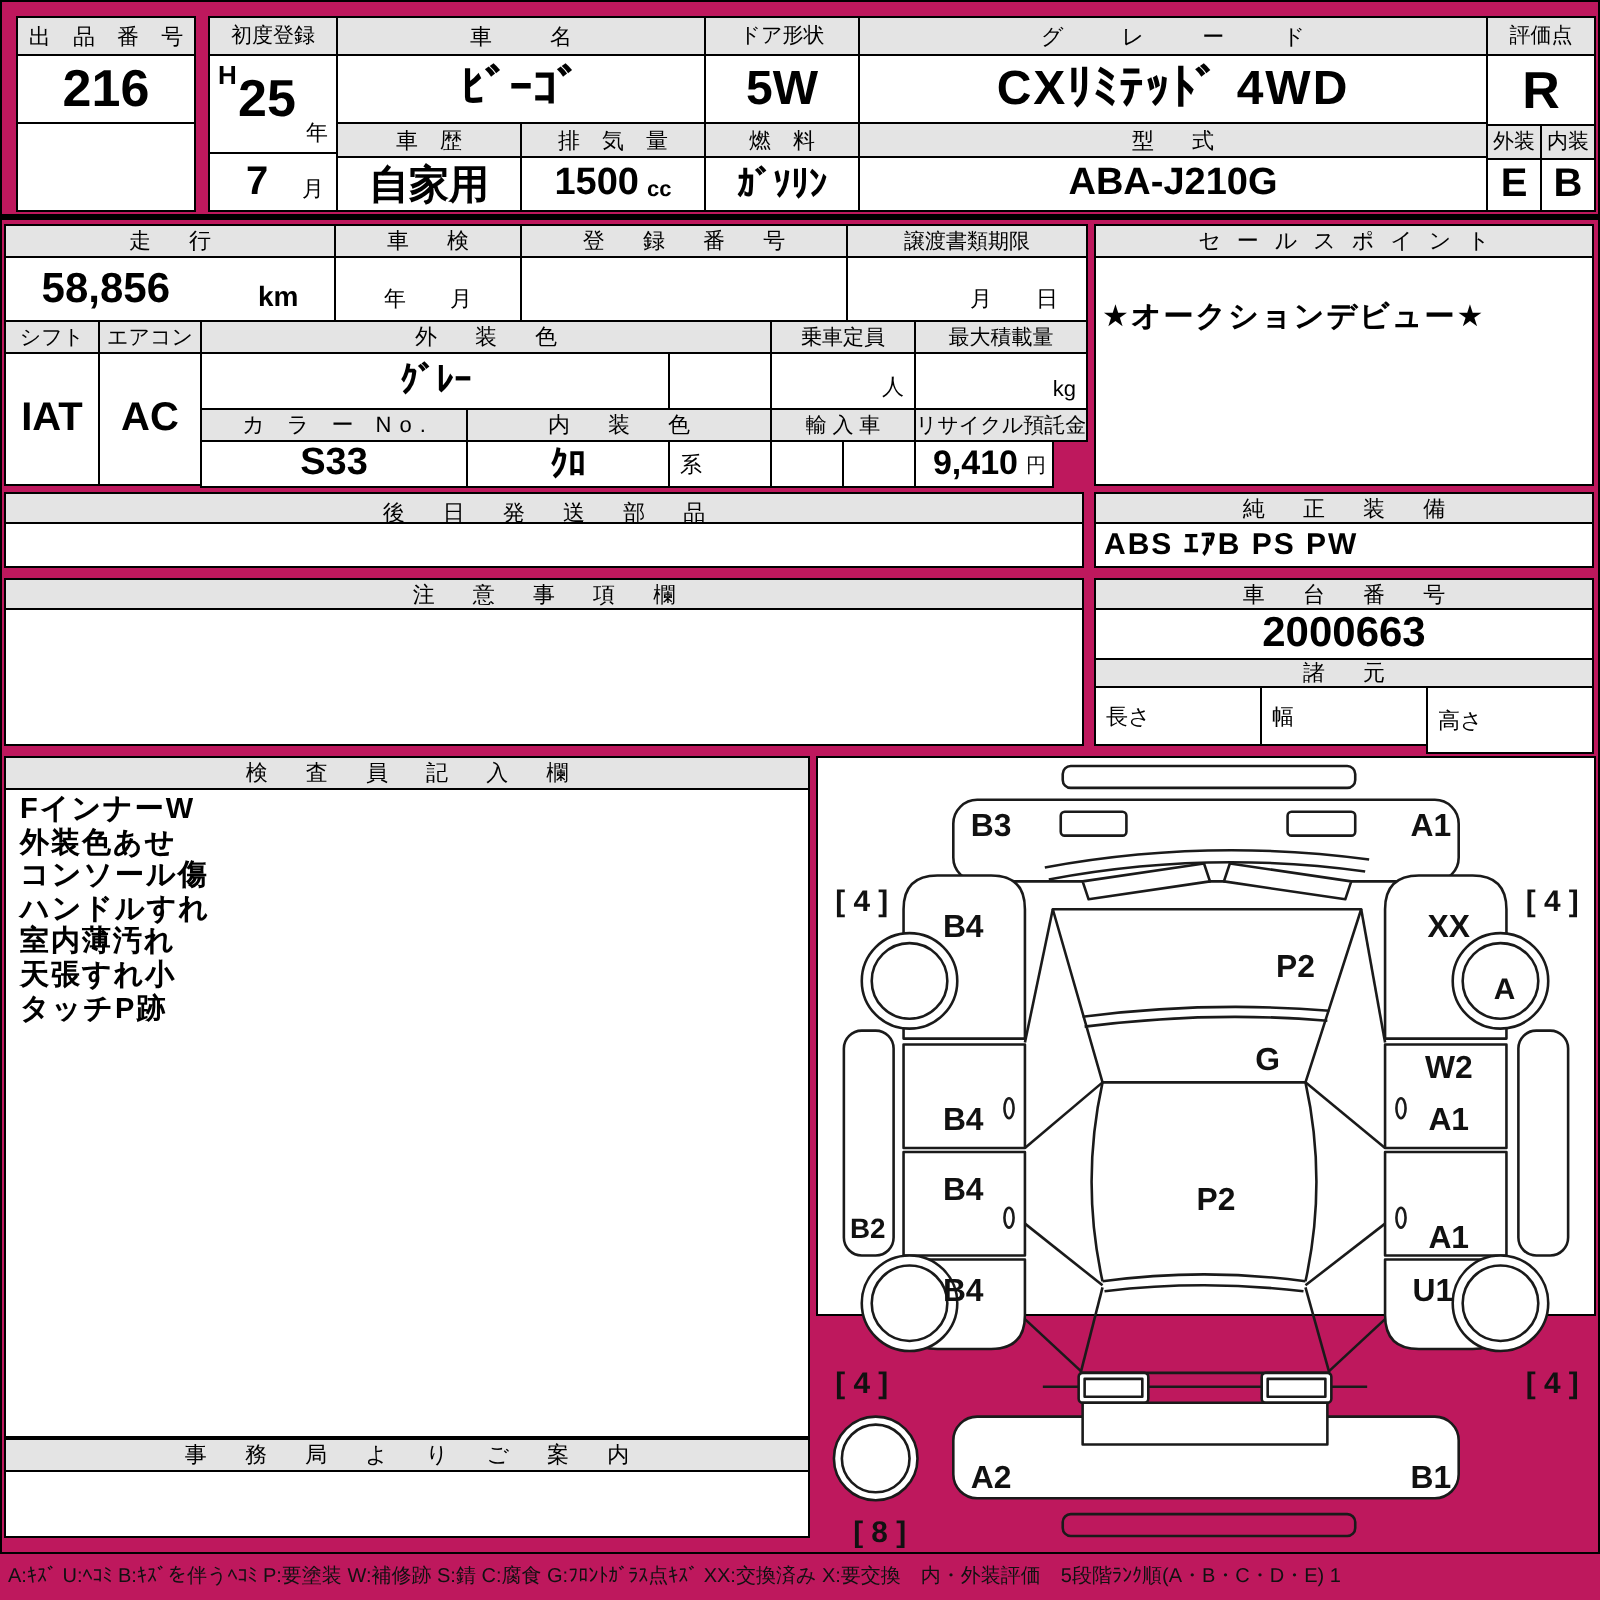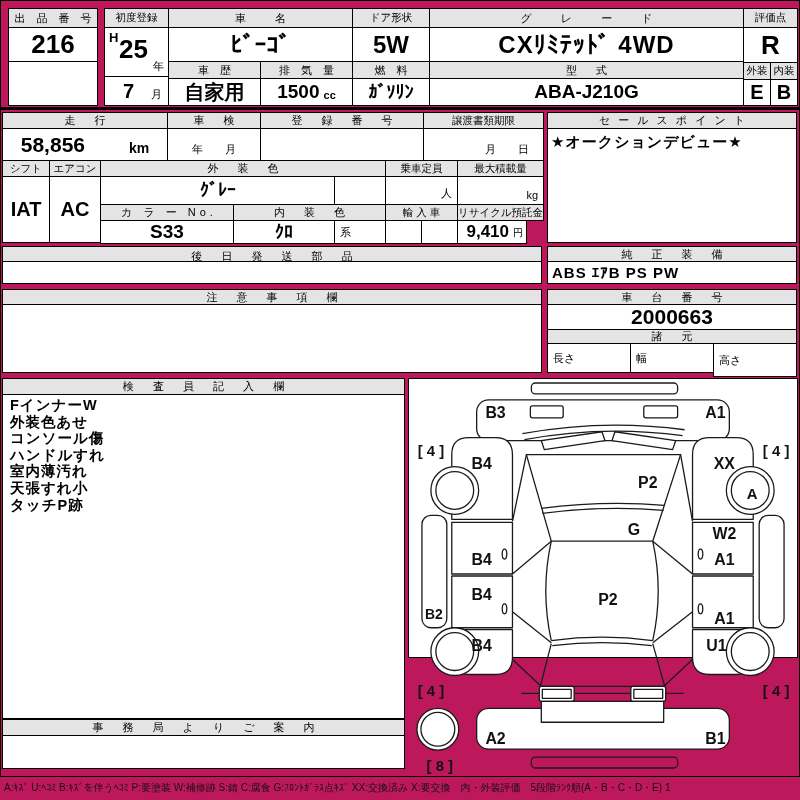--- a/index.html
+++ b/index.html
@@ -16,21 +16,21 @@
   .v{display:flex;align-items:center;justify-content:center;font-weight:700;white-space:nowrap;}
   .f26{font-size:26px;} .f24{font-size:24px;} .f21{font-size:21px;} .f20{font-size:20px;}
   .f19{font-size:19px;} .f18{font-size:18px;} .f17{font-size:17px;}
   .unit{font-size:11px;font-weight:700;margin-left:4px;align-self:flex-end;padding-bottom:4px;}
   .hint{display:flex;align-items:flex-end;justify-content:center;font-size:11px;padding-bottom:3px;}
   .rb{display:flex;align-items:flex-end;justify-content:flex-end;font-size:11px;padding:0 5px 3px 0;}
   .leftlab{display:flex;align-items:center;justify-content:flex-start;font-size:11px;padding-left:5px;}
   .sep{position:absolute;background:#000;}
   .notebox{padding:2px 7px;}
   .noteline{font-size:14.5px;font-weight:700;line-height:16.6px;letter-spacing:1px;}
-  .sales{display:block;font-size:15px;font-weight:700;padding:4px 3px;letter-spacing:1px;}
+  .sales{display:block;font-size:15px;font-weight:700;padding:20px 3px;letter-spacing:1px;}
   .oemv{display:flex;align-items:center;justify-content:flex-start;padding-left:4px;font-weight:700;font-size:15px;letter-spacing:1px;}
   .legend{position:absolute;left:4px;top:781px;width:793px;font-size:10px;white-space:nowrap;overflow:hidden;color:#111;}
   svg text{font-family:"Liberation Sans","DejaVu Sans",sans-serif;font-weight:700;fill:#111;}
   .outer{position:absolute;left:0;top:0;width:800px;height:777px;border:1.5px solid #000;box-sizing:border-box;pointer-events:none;background:transparent;}
 </style>
 </head>
 <body>
 
 <div id="sheet">
 

